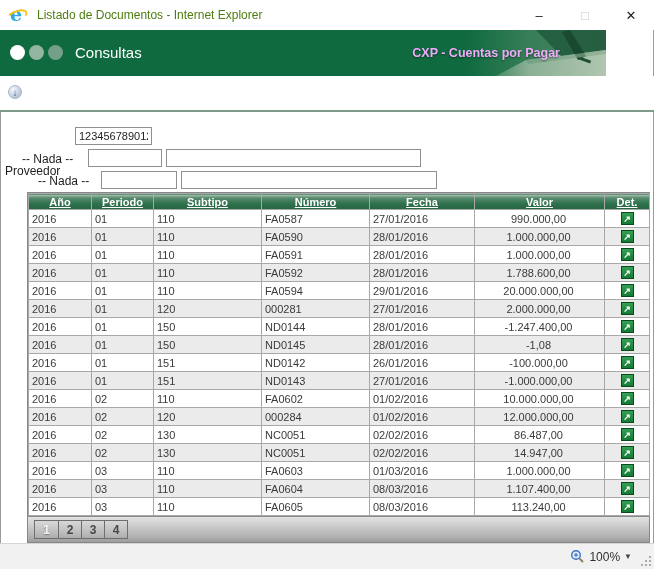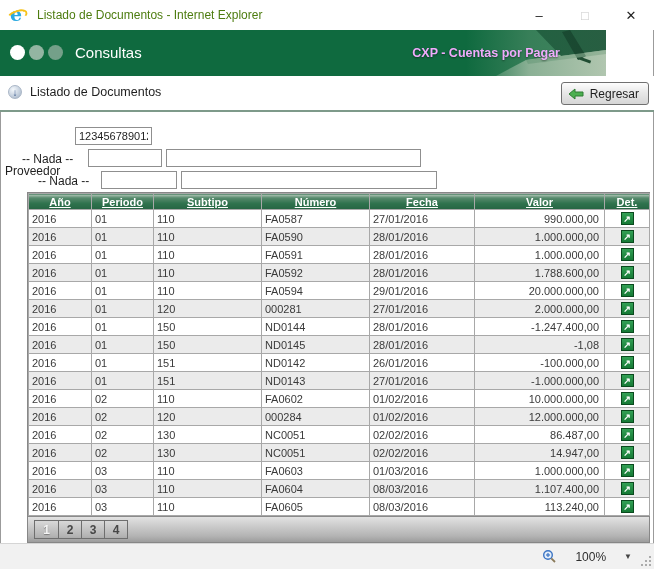--- a/index.html
+++ b/index.html
@@ -50,37 +50,37 @@
   .grid { position:absolute; left:27px; top:192px; width:623px; border:1px solid #878787; background:#ffffff; }
   table { width:100%; border-collapse:collapse; table-layout:fixed; }
   th, td { border:1px solid #a8a8a8; font-size:11px; overflow:hidden; white-space:nowrap; }
   th {
     height:16px; color:#ffffff; font-weight:bold; text-decoration:underline; cursor:pointer;
     background:linear-gradient(180deg,#b4c9ba 0%,#598b6e 22%,#2f724d 60%,#266543 100%);
     margin-left:40px;
   }
   td { height:18px; padding:0 3px; color:#3a3a3a; background:#ffffff; }
   tr.alt td { background:#ebebeb; }
-  td.num { text-align:right; padding-right:5px;margin-top:31px; }
+  td.num { text-align:center; padding-right:5px;margin-top:31px; }
   td.det { text-align:center; padding:0; }
   .det-icon { display:inline-block; width:13px; height:13px; line-height:12px; vertical-align:middle;
     background:linear-gradient(#33a055,#157a35); border:1px solid #0a4a1e; color:#ffffff; font-size:9px;
     font-weight:bold; text-align:center; cursor:pointer; }
   col.c1{width:63px} col.c2{width:62px} col.c3{width:108px} col.c4{width:108px} col.c5{width:105px} col.c6{width:130px} col.c7{width:45px}
 
   .pager-bar { height:26px; background:linear-gradient(#e2e2e2,#b4b4b4 75%,#9d9d9d); border-top:1px solid #8a8a8a; display:flex; align-items:center; }
   .pager-group { display:flex; margin-left:6px; border:1px solid #6e6e6e; }
   .page-btn { width:23px; height:17px; display:flex; align-items:center; justify-content:center; font-size:12px; font-weight:bold;
     color:#474747; border-left:1px solid #6e6e6e; cursor:pointer; }
   .page-btn:first-child { border-left:none; }
   .page-btn.current { color:#f4f4f4; text-shadow:0 1px 1px #7c7c7c; }
 
   
   .statusbar { position:absolute; left:0; bottom:0; width:654px; height:26px; background:#f1f1f1; border-top:1px solid #d5d5d5; }
-  .zoom-area { position:absolute; right:22px; top:0; height:100%; display:flex; align-items:center; gap:18px; cursor:pointer; }
+  .zoom-area { position:absolute; right:22px; top:0; height:100%; display:flex; align-items:center; gap:4px; cursor:pointer; }
   .zoom-label { font-size:12px; color:#2e2e2e; }
   .zoom-caret { font-size:8px; color:#444; }
   .grip { position:absolute; right:3px; bottom:3px; width:10px; height:10px; }
   .grip i { position:absolute; width:2px; height:2px; background:#ababab; }
   .grip i:nth-child(1){right:0;bottom:0} .grip i:nth-child(2){right:4px;bottom:0} .grip i:nth-child(3){right:8px;bottom:0}
   .grip i:nth-child(4){right:0;bottom:4px} .grip i:nth-child(5){right:4px;bottom:4px} .grip i:nth-child(6){right:0;bottom:8px}
 </style>
 </head>
 <body>
 
@@ -122,27 +122,20 @@
             <stop offset="1" stop-color="#0f6a3f" stop-opacity="0.15"></stop>
           </linearGradient>
         </defs>
       </svg>
     </div>
     <span class="banner-module">CXP - Cuentas por Pagar</span>
   </div>
 
   <div class="toolbar">
     <span class="page-icon">↓</span>
-    <span class="page-title">Listado de Documentos</span>
-    <button class="btn-back">
-      <svg width="16" height="12" viewBox="0 0 16 12">
-        <path d="M7 1 L1 6 L7 11 L7 8 L15 8 L15 4 L7 4 Z" fill="#4caf50" stroke="#2e7d32" stroke-width="1"></path>
-      </svg>
-      <span>Regresar</span>
-    </button>
   </div>
 
   <span class="frm-label" style="left:5px; top:130px;margin-top:34px;">Proveedor</span>
   <input class="frm-input" style="left: 75px; top: 127px; width: 77px;" value="1234567890123">
 
   <span class="frm-label" style="left:22px; top:152px;">-- Nada --</span>
   <input class="frm-input" style="left: 88px; top: 149px; width: 74px;" value="">
   <input class="frm-input" style="left: 166px; top: 149px; width: 255px;" value="">
 
   <span class="frm-label" style="left:38px; top:174px;">-- Nada --</span>

